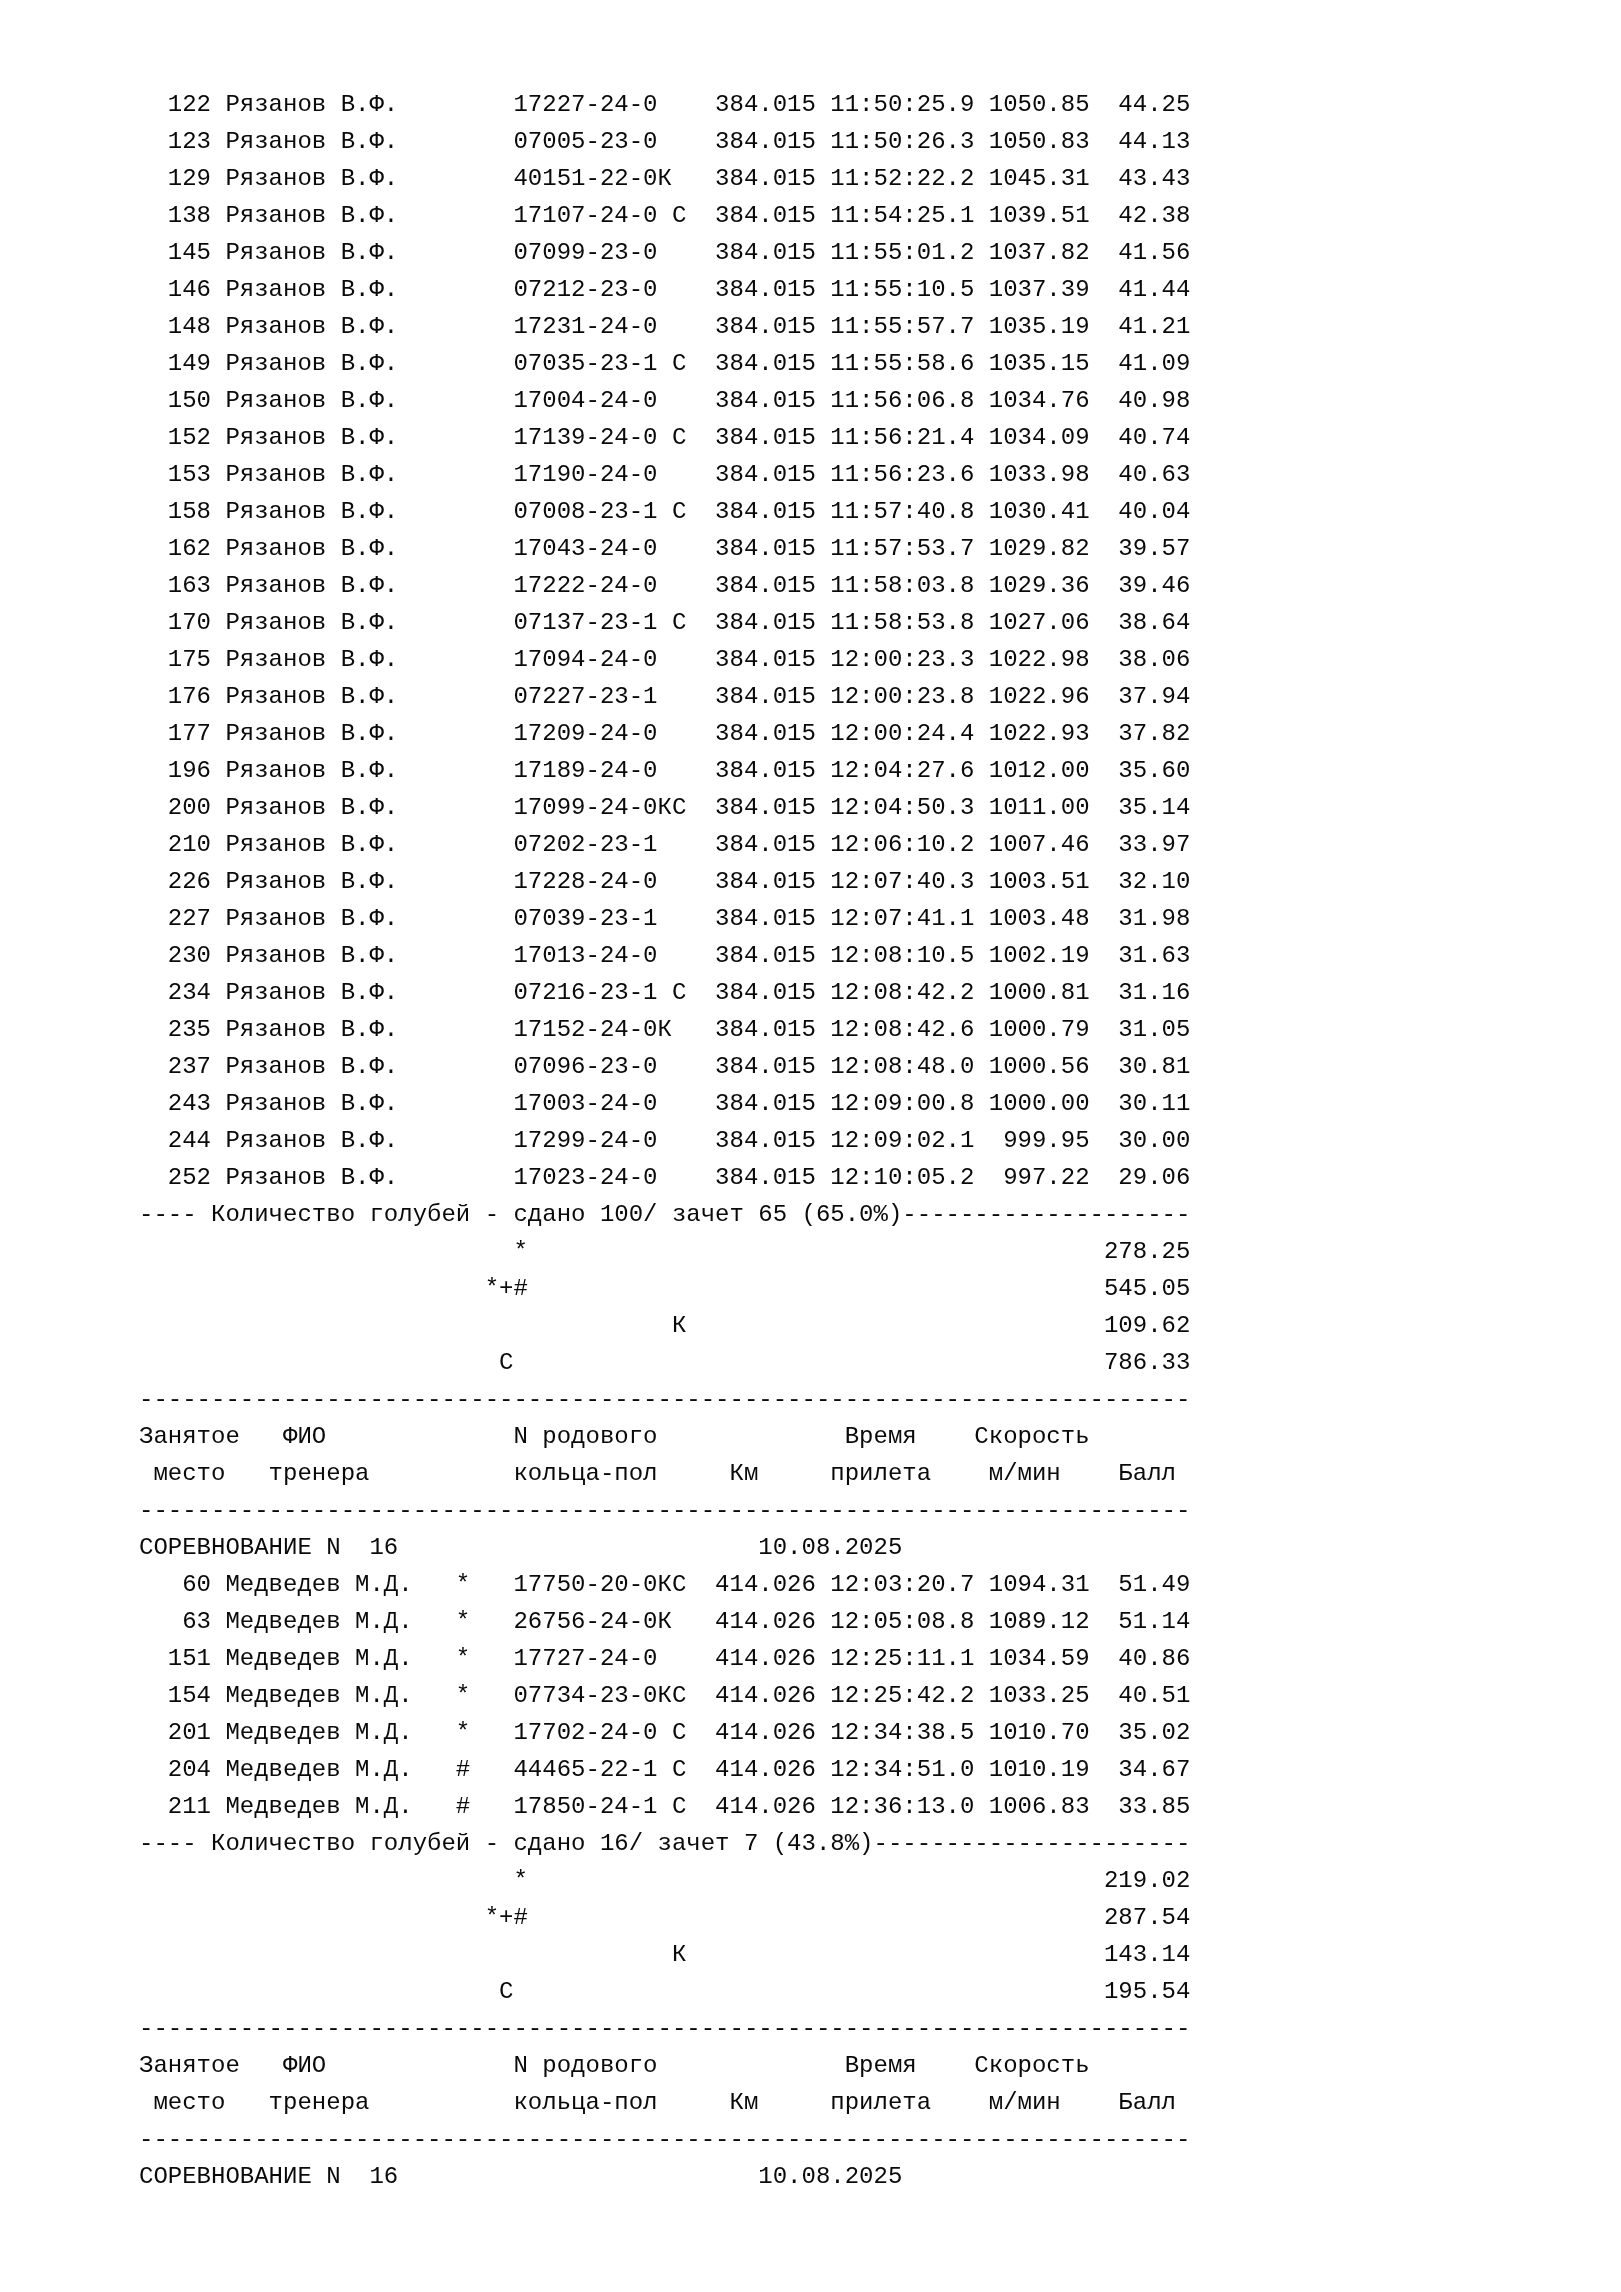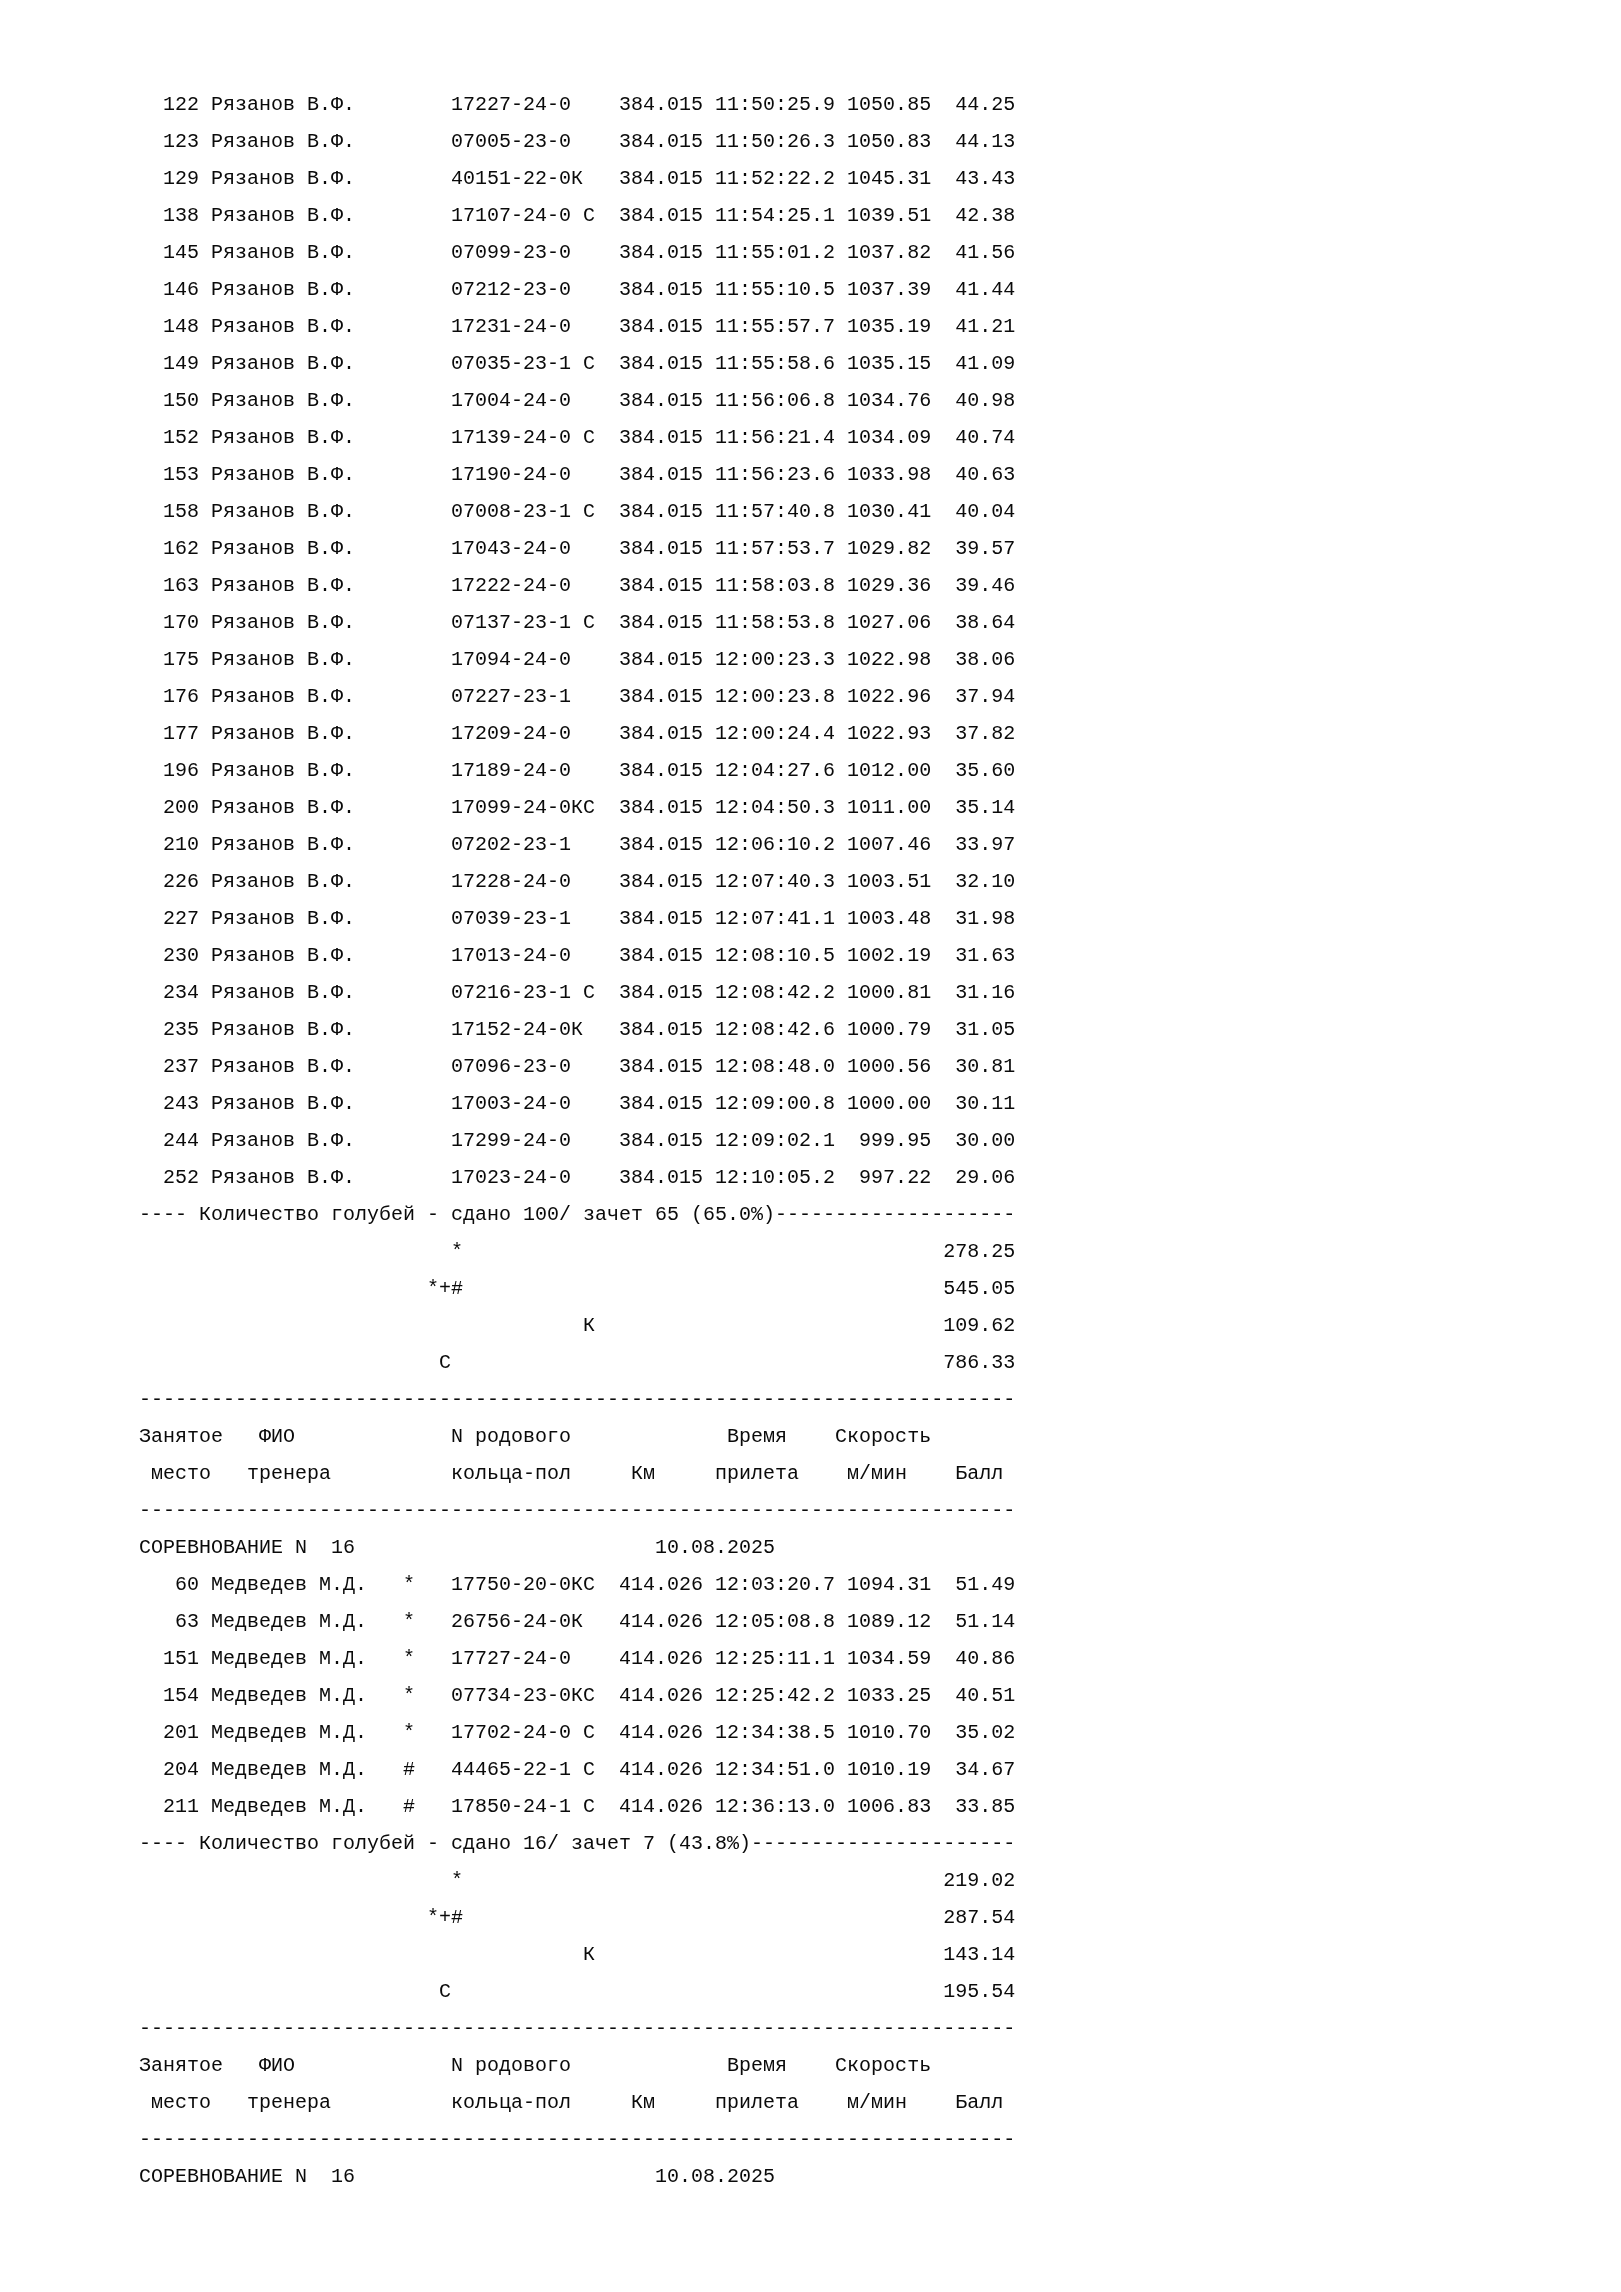--- a/index.html
+++ b/index.html
@@ -9,21 +9,21 @@
     height:2293px;
     background:#ffffff;
     overflow:hidden;
     margin:0 auto;
   }
   .doc{
     position:absolute;
     left:139px;
     top:86px;
     font-family:"Liberation Mono","DejaVu Sans Mono",monospace;
-    font-size:20px;
+    font-size:24px;
     line-height:37px;
     color:#0a0a0a;
     white-space:pre;
     font-weight:400;
   }
   .line{height:37px;}
 </style>
 </head>
 <body>
 

